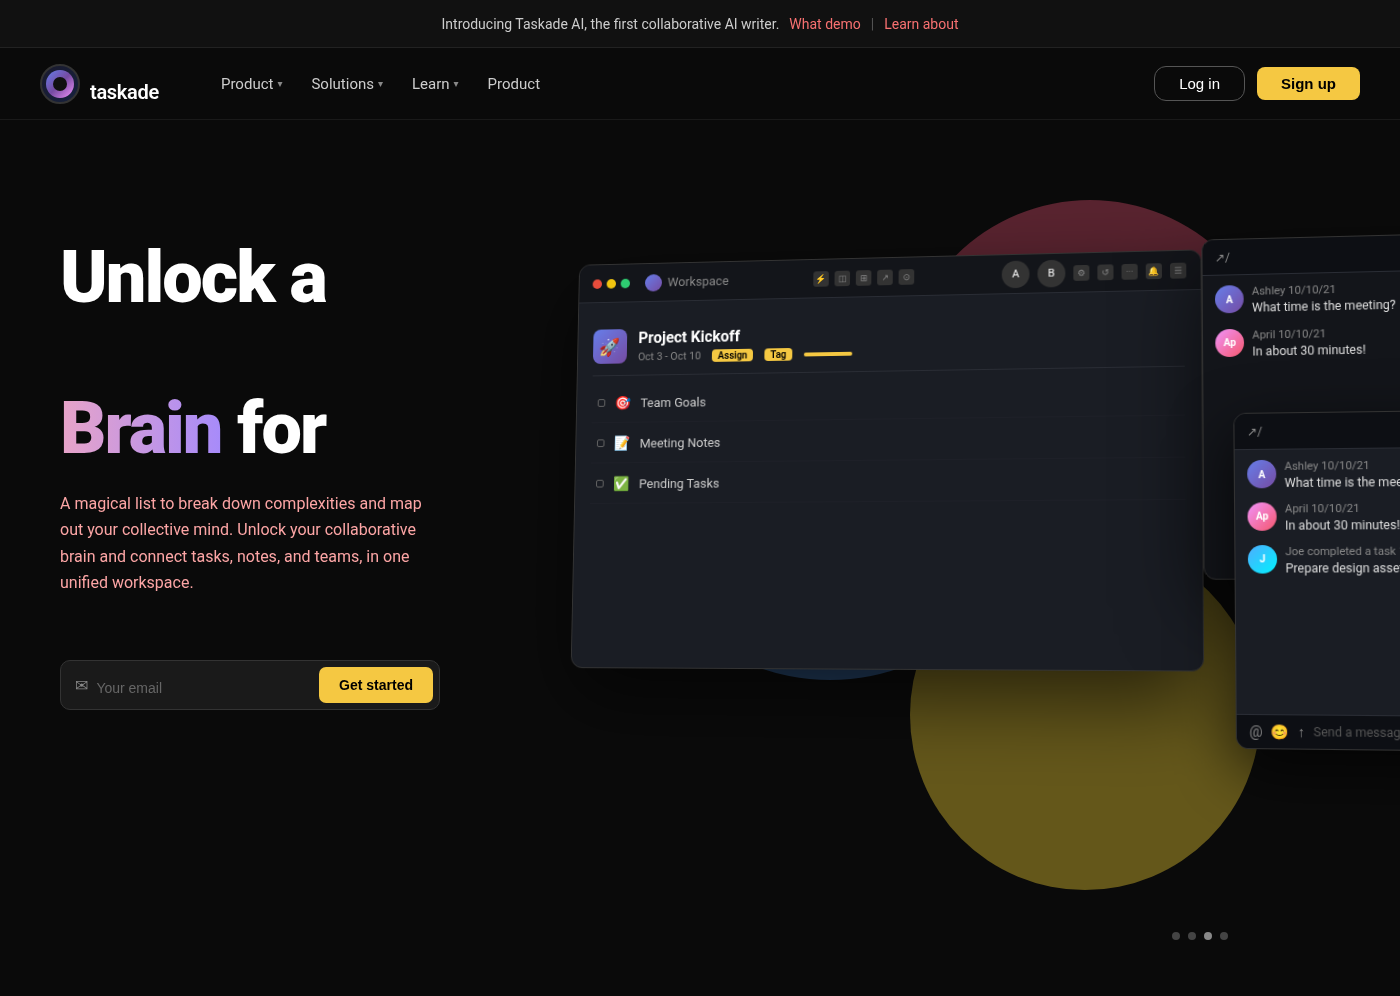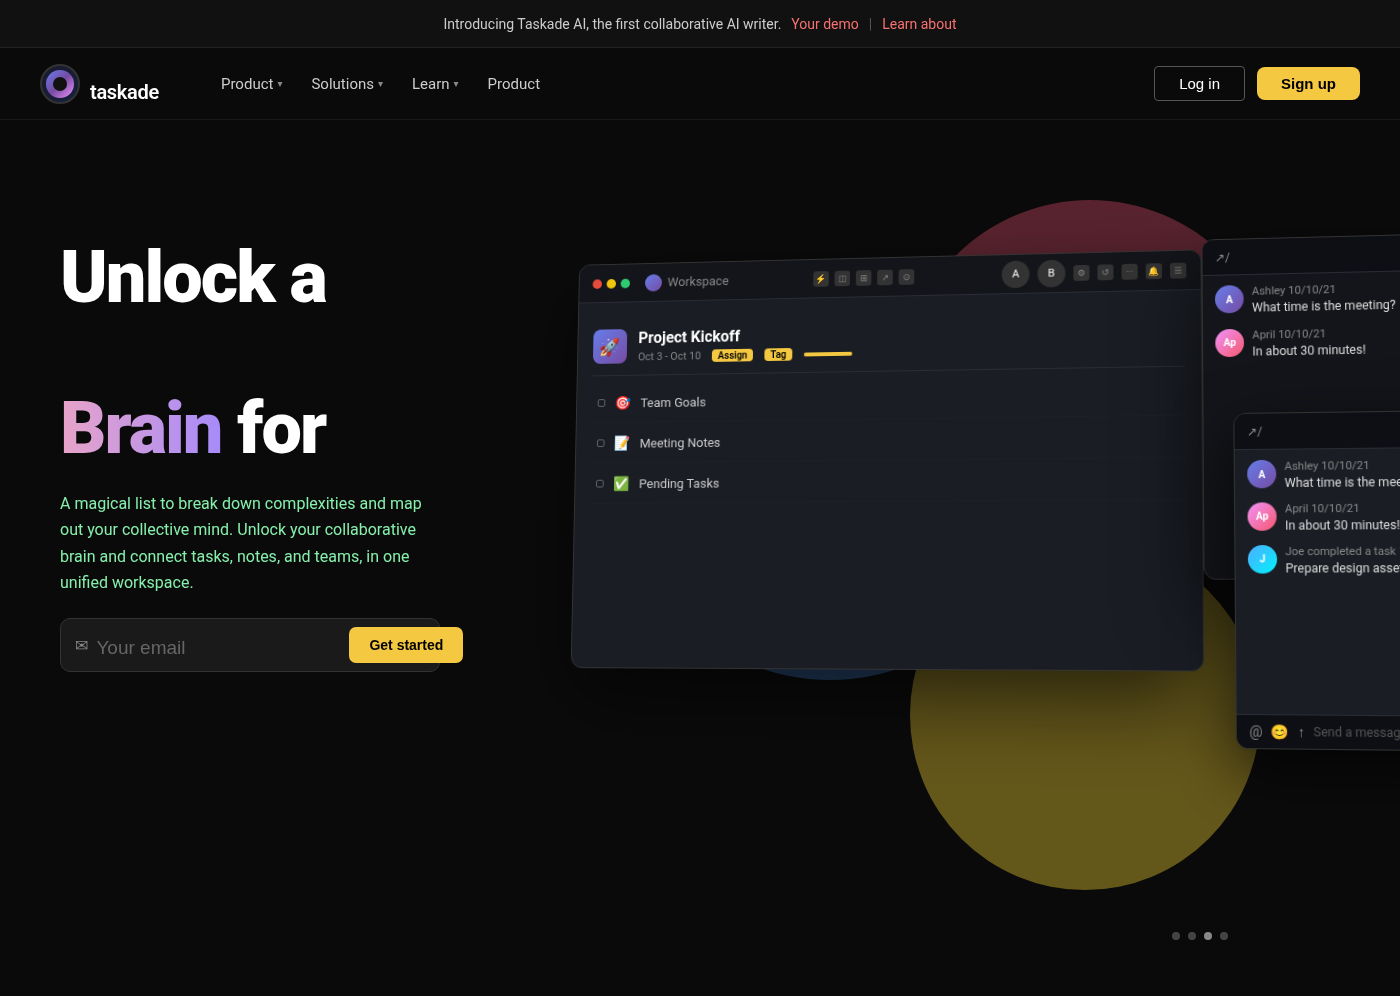--- a/index.html
+++ b/index.html
@@ -128,21 +128,21 @@
       align-items: center;
       gap: 12px;
     }
     .btn-login {
       padding: 8px 24px;
       border: 1.5px solid #555;
       background: transparent;
       color: #fff;
       font-size: 15px;
       font-weight: 500;
-      border-radius: 4px;
+      border-radius: 12px;
       cursor: pointer;
       transition: border-color 0.2s;
     }
     .btn-signup {
       padding: 8px 24px;
       background: #f5c842;
       color: #000;
       font-size: 15px;
       font-weight: 700;
       border: none;
@@ -179,24 +179,24 @@
       background: linear-gradient(90deg, #e8a4c8, #a78bfa);
       -webkit-background-clip: text;
       -webkit-text-fill-color: transparent;
       background-clip: text;
     }
     .hero-title .for { color: #fff; }
     .hero-title .line3 { color: #fff; display: block; }
 
     .hero-desc {
       font-size: 16px;
-      color: #86efac;
+      color: #fca5a5;
       line-height: 1.65;
       max-width: 380px;
-      margin-bottom: 22px;
+      margin-bottom: 64px;
     }
 
     .email-form {
       display: flex;
       align-items: center;
       background: #1a1a1a;
       border: 1.5px solid #333;
       border-radius: 10px;
       padding: 6px 6px 6px 14px;
       max-width: 380px;
@@ -206,21 +206,21 @@
       color: #888;
       font-size: 16px;
       flex-shrink: 0;
     }
     .email-input {
       flex: 1;
       background: transparent;
       border: none;
       outline: none;
       color: #fff;
-      font-size: 19px;
+      font-size: 14px;
       padding: 6px 0;
       margin-top: 6px;
     }
     .email-input::placeholder { color: #666; }
     .btn-get-started {
       background: #f5c842;
       color: #000;
       font-size: 14px;
       font-weight: 700;
       border: none;
@@ -547,21 +547,21 @@
       font-size: 11px;
       color: #fff;
       cursor: pointer;
     }
   </style>
 </head>
 <body>
 
 <div class="announce-bar">
   <span>Introducing Taskade AI, the first collaborative AI writer.</span>
-  <a class="live-demo">Your demo</a>
+  <a class="live-demo">What demo</a>
   <span class="divider">|</span>
   <a class="learn-more">Learn about</a>
 </div>
 
 <nav>
   <div class="logo">
     <div class="logo-icon"></div>
     <span class="logo-text">taskade</span>
   </div>
 

